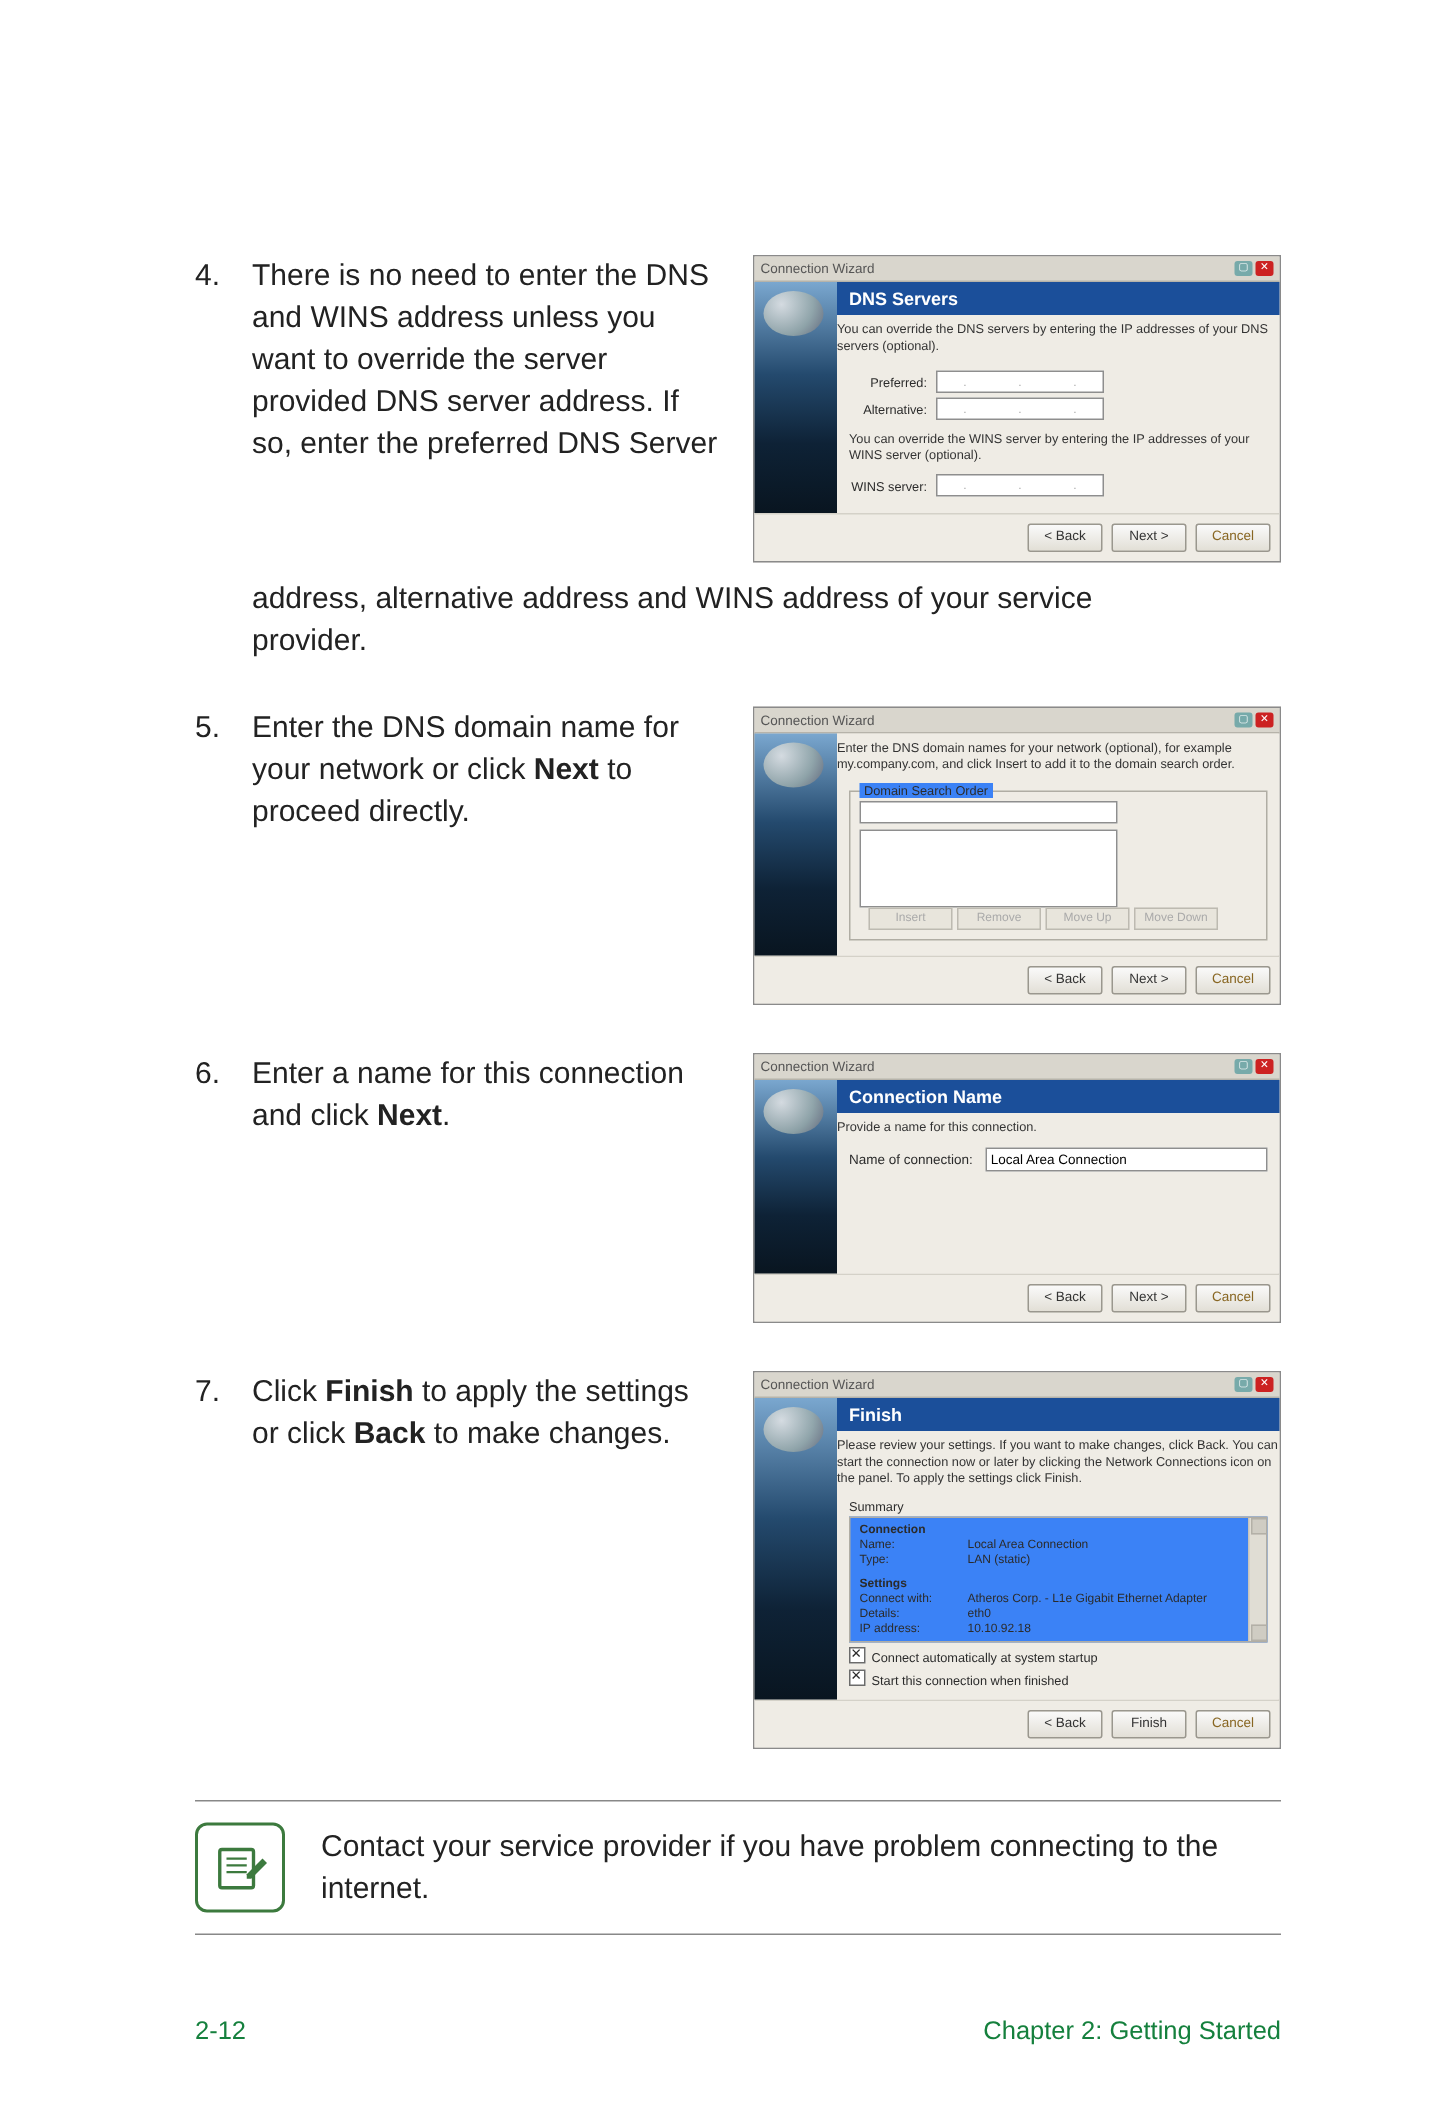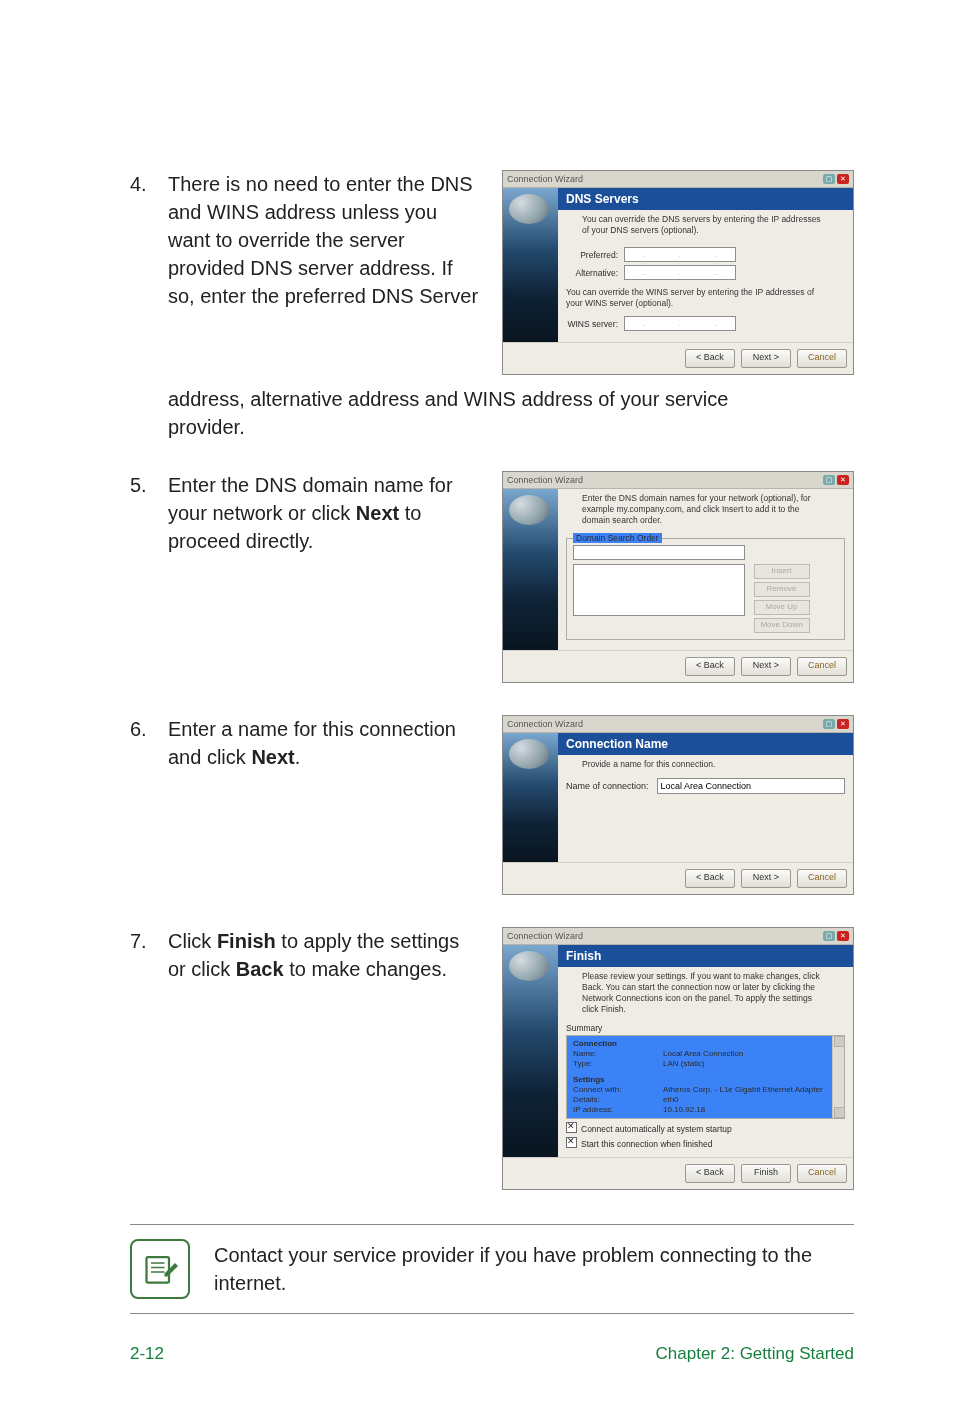--- a/index.html
+++ b/index.html
@@ -108,21 +108,21 @@
     background: #efece5;
   }
   .wizard-header {
     background: #1b4f9a;
     color: #fff;
     font-weight: 700;
     font-size: 12px;
     padding: 4px 8px;
   }
   .wizard-desc {
-    padding: 4px 24px;
+    padding: 4px 0;
     font-size: 8.5px;
     color: #333;
     line-height: 11px;
   }
   .wizard-inner {
     padding: 4px 8px 8px 8px;
   }
   .field-row {
     display: flex;
     align-items: center;
@@ -168,21 +168,21 @@
   .dns-list {
     width: 170px;
     height: 50px;
     border: 1px solid #8e8e8e;
     background: #fff;
     display: inline-block;
     vertical-align: top;
   }
   .dns-btns {
     display: inline-flex;
-    flex-direction: column;
+    flex-direction: row;
     gap: 3px;
     margin-left: 6px;
     vertical-align: top;
   }
   .dns-btns .mini-btn {
     width: 54px;
     height: 13px;
     border: 1px solid #bdbab1;
     background: #e8e5dc;
     color: #aaa;
@@ -221,21 +221,21 @@
   .summary-box .scroll::before,
   .summary-box .scroll::after {
     content:"";
     position:absolute;left:1px;width:9px;height:9px;
     background:#cfccc3;border:1px solid #b3b0a7;
   }
   .summary-box .scroll::before { top:0; }
   .summary-box .scroll::after  { bottom:0; }
   .summary-box b { font-weight:700; }
   .kv { display:flex; }
-  .kv .k { width:90px; }
+  .kv .k { width:72px; }
   .chk { font-size:8.5px; margin:3px 0 0 0; }
   .chk .box {
     display:inline-block;width:9px;height:9px;border:1px solid #6b6b6b;background:#fff;
     margin-right:4px;vertical-align:-1px;position:relative;
   }
   .chk .box::after{
     content:"✕";position:absolute;top:-2px;left:0;font-size:9px;color:#2b2b2b;
   }
   .wizard-footer {
     display: flex;

